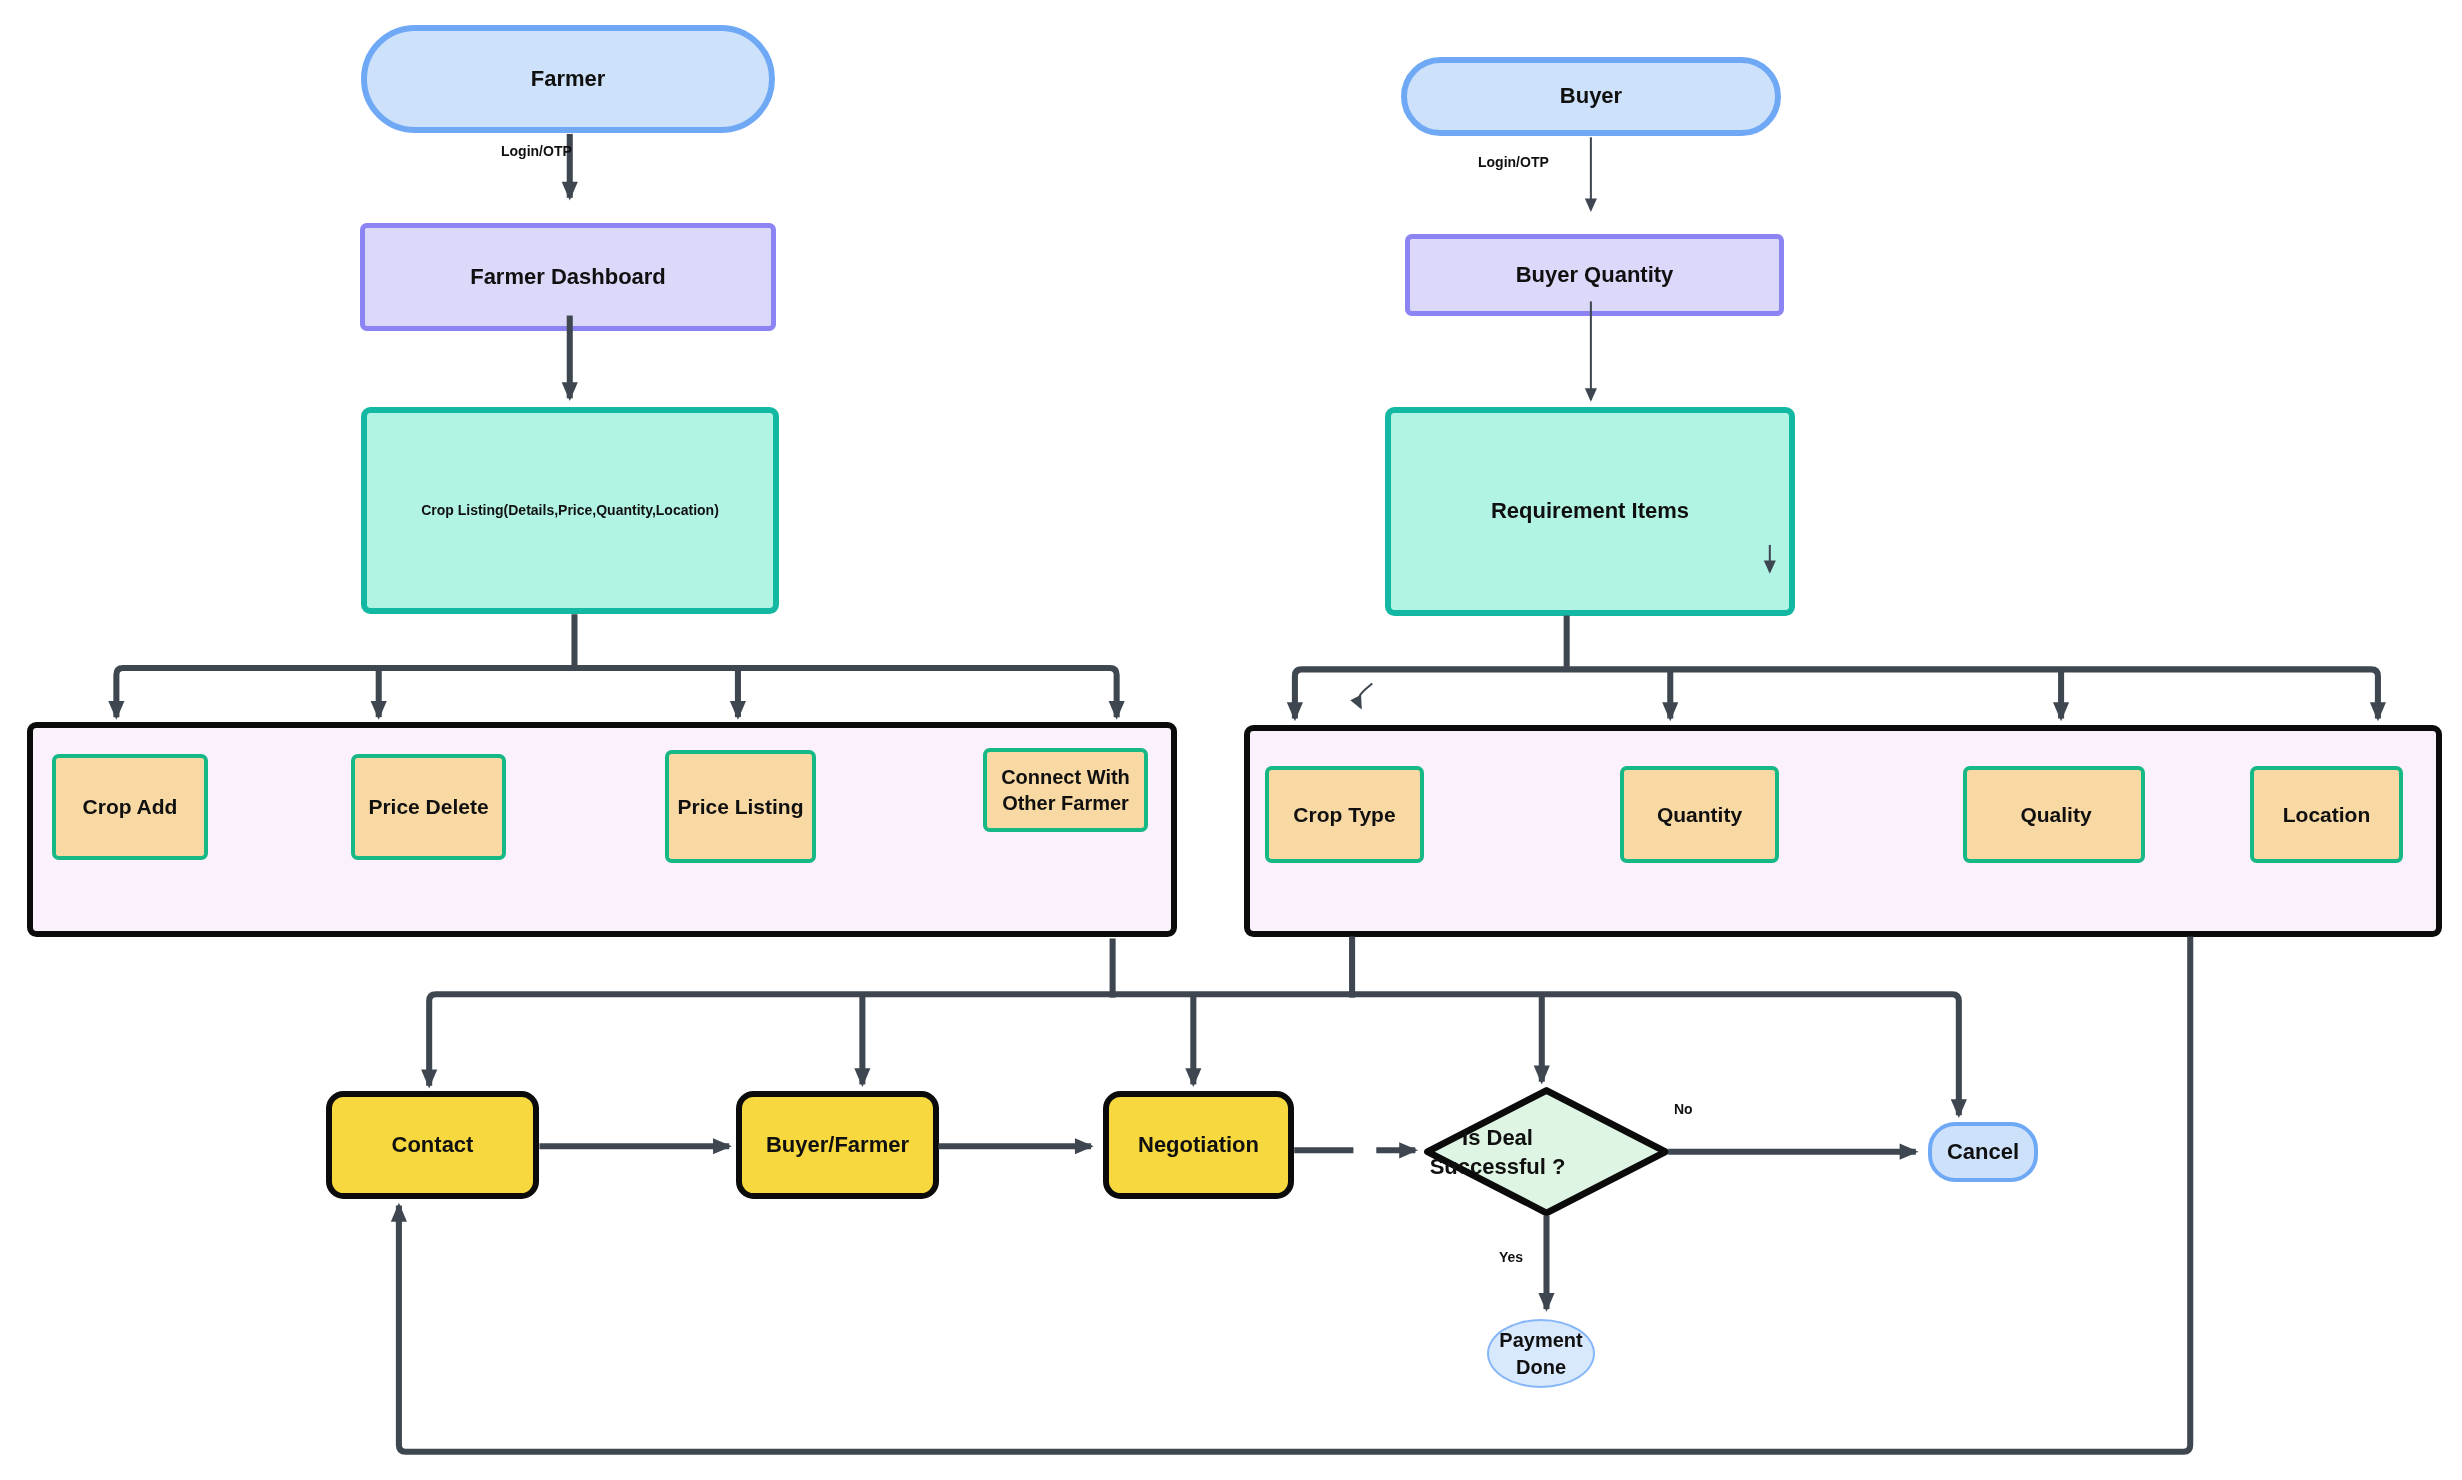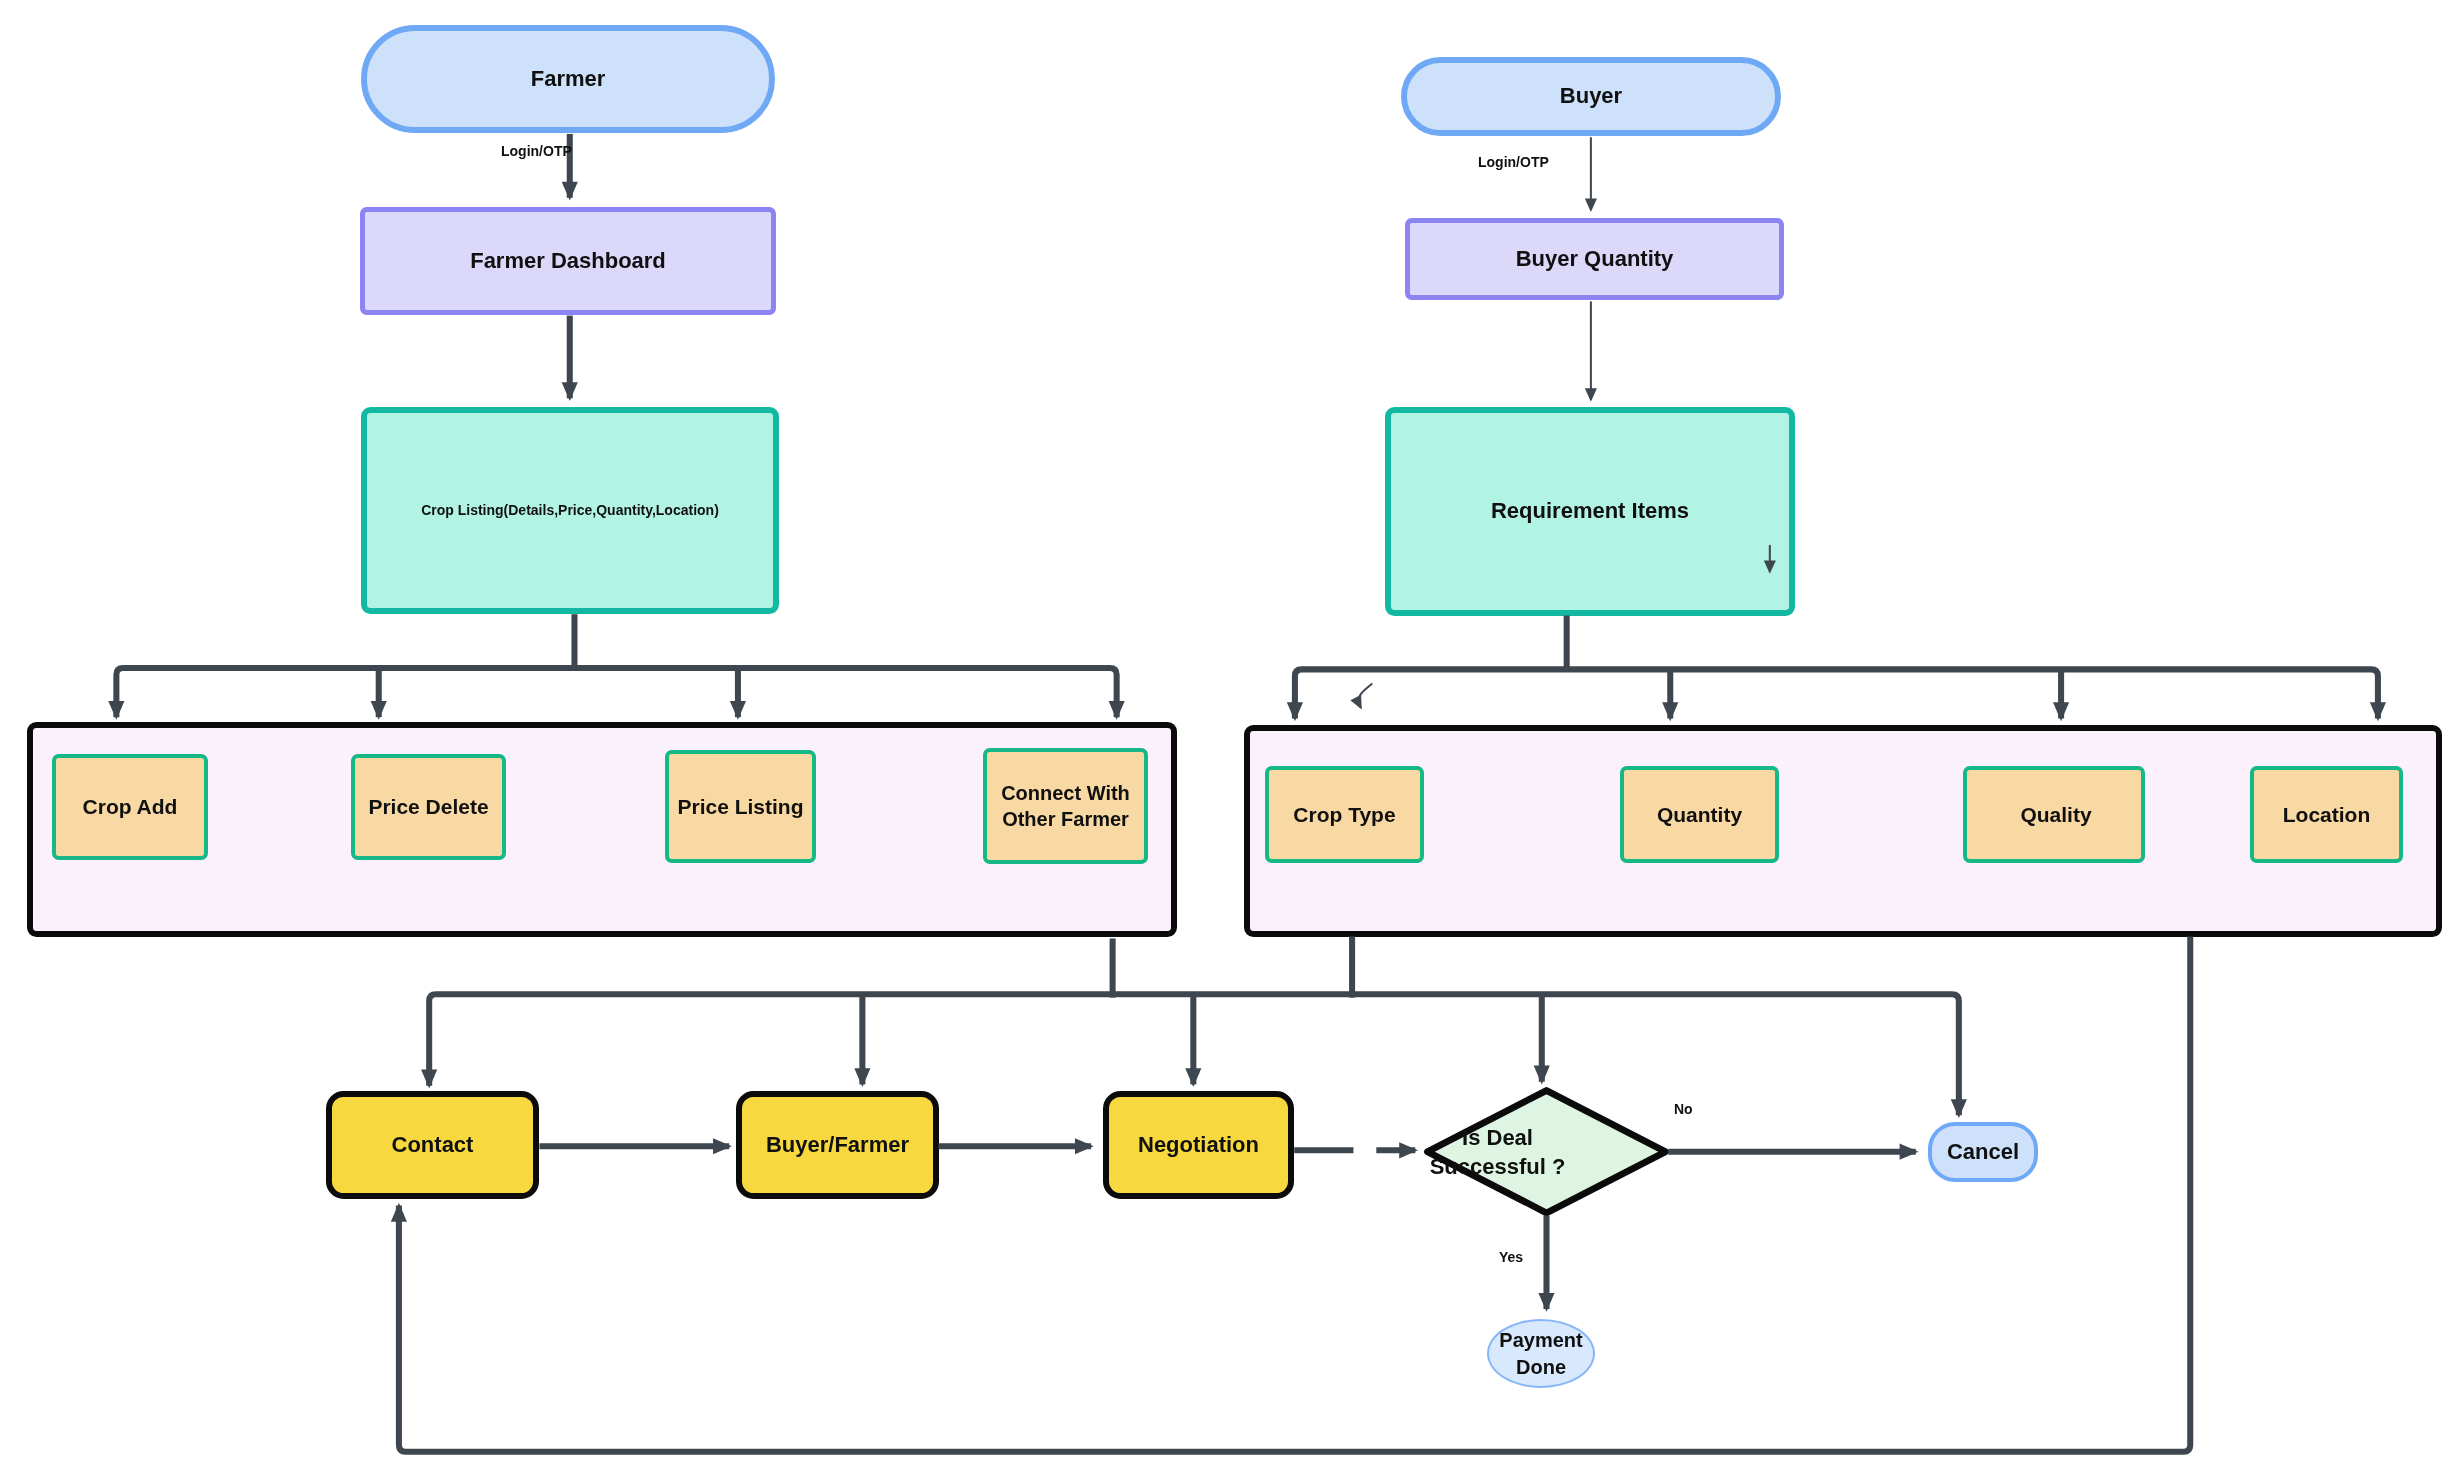--- a/index.html
+++ b/index.html
@@ -12,21 +12,21 @@
     --yellow-fill:#F7D83F; --green-fill:#DFF5E3;
     --pay-fill:#D8E9FD; --pay-border:#86B6F8;
   }
   html,body{margin:0;padding:0;background:#ffffff;}
   body{width:2462px;height:1480px;overflow:hidden;
        font-family:"Liberation Sans", sans-serif;color:var(--ink);}
   .canvas{position:relative;width:2462px;height:1480px;}
   .node{position:absolute;box-sizing:border-box;display:flex;align-items:center;justify-content:center;
         text-align:center;font-weight:bold;font-size:22px;line-height:1.3;padding:4px;}
   .pill{background:var(--blue-fill);border:6px solid var(--blue-border);}
-  .lav{background:var(--lav-fill);border:5.4px solid var(--lav-border);border-radius:6.7px;}
+  .lav{background:var(--lav-fill);border:5.4px solid var(--lav-border);border-radius:6.7px;margin-top:16px;}
   .teal{background:var(--teal-fill);border:6px solid var(--teal-border);border-radius:9.4px;}
   .container-box{position:absolute;box-sizing:border-box;background:var(--pink-fill);
         border:6px solid var(--dark-border);border-radius:9.4px;}
   .orange{background:var(--orange-fill);border:4.7px solid var(--orange-border);border-radius:6.7px;font-size:21px;}
   .yellow{background:var(--yellow-fill);border:6px solid var(--dark-border);border-radius:17.5px;}
   .cancel-pill{background:var(--blue-fill);border:4.7px solid var(--blue-border);border-radius:27px;}
   .ellipse{background:var(--pay-fill);border:2px solid var(--pay-border);border-radius:50%;font-size:20px;line-height:1.35;}
   .edge-label{position:absolute;font-weight:bold;font-size:14px;text-align:left;width:202px;}
   .crop-listing-text{font-size:14px;}
   svg.connectors{position:absolute;left:0;top:0;pointer-events:none;}
@@ -57,21 +57,21 @@
 
   <div class="node orange" style="left:52px;top:754px;width:156px;height:106px;">
       <span>Crop Add</span>
     </div>
   <div class="node orange" style="left:351px;top:754px;width:155px;height:106px;">
       <span>Price Delete</span>
     </div>
   <div class="node orange" style="left:665px;top:750px;width:151px;height:113px;align-items:center;">
       <span>Price Listing</span>
     </div>
-  <div class="node orange" style="left:983px;top:748px;width:165px;height:116px;font-size:20px;">
+  <div class="node orange" style="left:983px;top:748px;width:165px;height:84px;font-size:20px;">
       <span>Connect With Other Farmer</span>
     </div>
 
   <div class="node pill" style="left:1401px;top:57px;width:380px;height:79px;border-radius:40px;">
       <span>Buyer</span>
     </div>
   <div class="node lav" style="left:1405px;top:218px;width:379px;height:82px;">
       <span>Buyer Quantity</span>
     </div>
   <div class="node teal" style="left:1385px;top:407px;width:410px;height:209px;">

